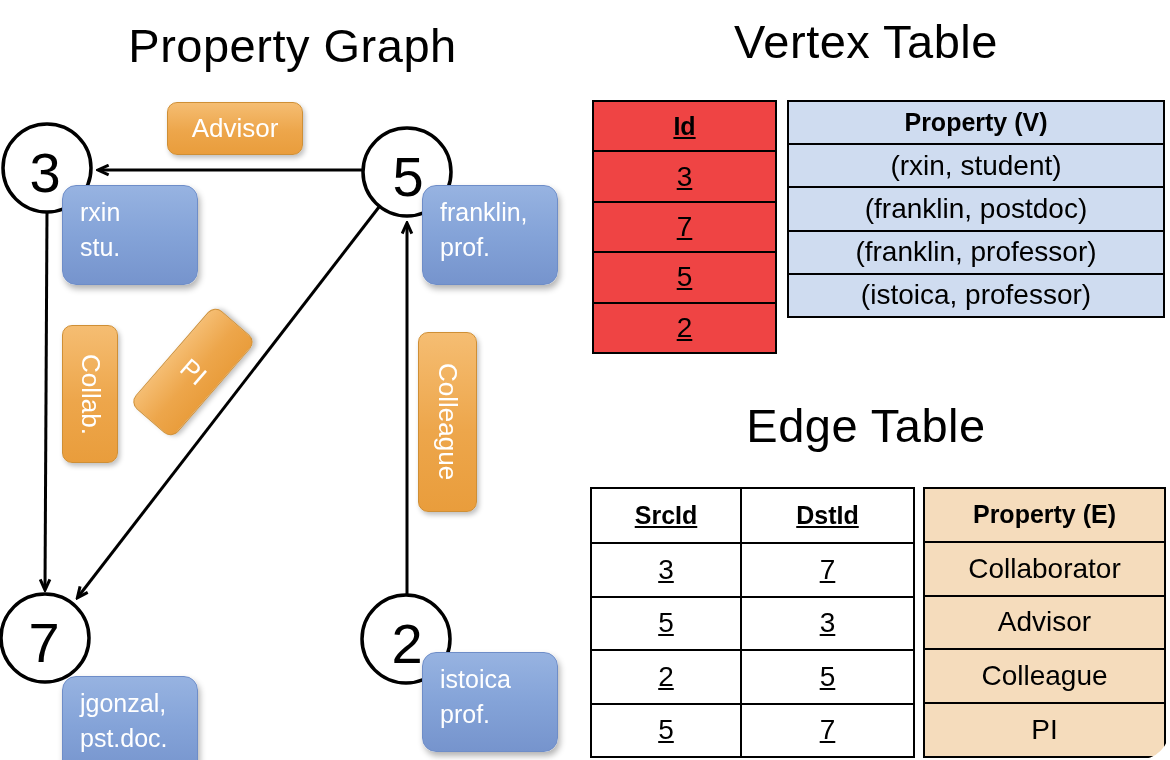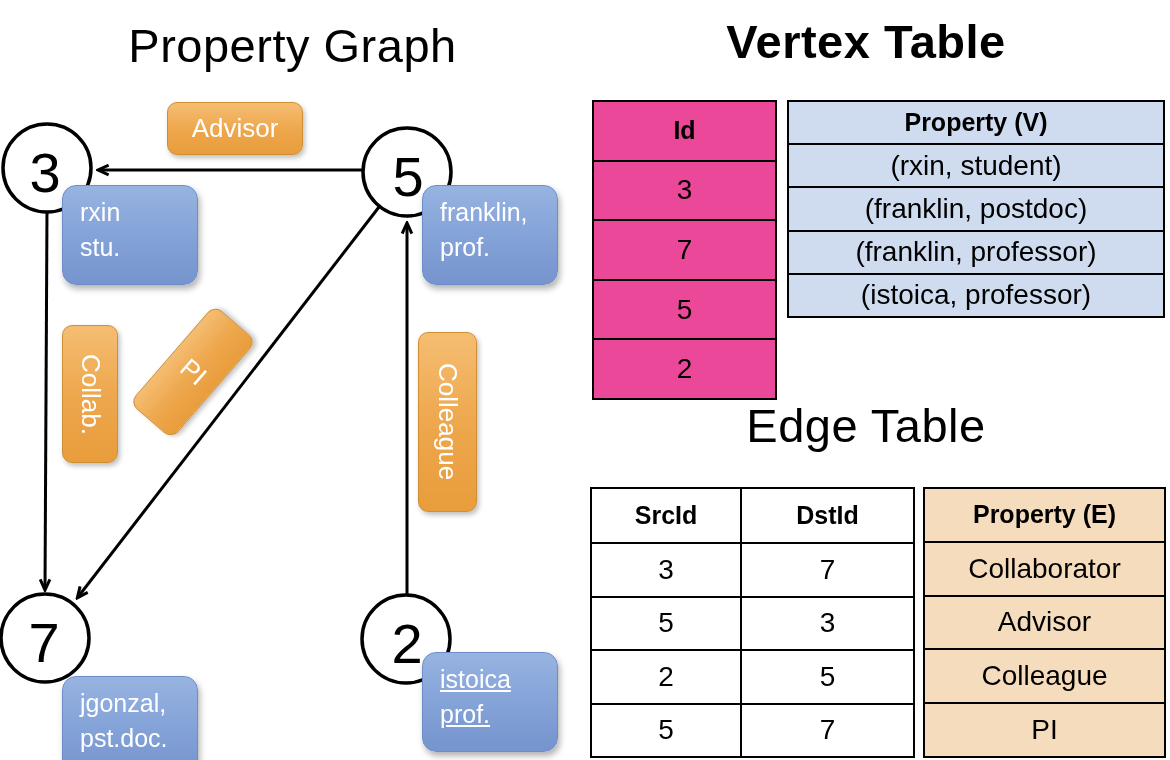--- a/index.html
+++ b/index.html
@@ -1,27 +1,27 @@
 <!DOCTYPE html>
 <html><head>
 <meta charset="utf-8">
 <style>
   * { margin:0; padding:0; box-sizing:border-box; }
   html,body { background:#fff; }
   body { font-family:"Liberation Sans", sans-serif; }
   #canvas {
     position:relative; width:1170px; height:760px;
-    background:#fff; overflow:hidden;
+    background:#fff; overflow:hidden;border-radius:32px;
   }
   .title {
     position:absolute; text-align:center; color:#000;
     font-size:47px; font-weight:300; letter-spacing:0.5px; white-space:nowrap;
   }
   #graph-title  { left:0px;   top:18px;  width:585px; }
-  #vertex-title { left:656px; top:14px;  width:420px;font-weight:bold; }
+  #vertex-title { left:656px; top:14px;  width:420px; }
   #edge-title   { left:656px; top:398px; width:420px; }
 
   
   #graph-svg { position:absolute; left:0; top:0; width:585px; height:760px; }
 
   
   .edge-label {
     position:absolute; display:flex; align-items:center; justify-content:center;
     background:linear-gradient(180deg,#f5bd72 0%,#eda64b 55%,#e99d3c 100%);
     border:1.5px solid #cf8f35; border-radius:10px;
@@ -39,38 +39,38 @@
   .prop-box {
     position:absolute; width:136px; height:100px;
     background:linear-gradient(180deg,#97b3e1 0%,#84a3d8 50%,#7694cd 100%);
     border:1.5px solid #6e8dc8; border-radius:14px;
     color:#fff; font-size:25px; font-weight:300; line-height:1.4;
     padding:9px 0 0 17px; box-shadow:2px 4px 6px rgba(0,0,0,0.3);
   }
   #box-rxin     { left:62px;  top:185px; }
   #box-franklin { left:422px; top:185px; }
   #box-jgonzal  { left:62px;  top:676px; }
-  #box-istoica  { left:422px; top:652px;text-decoration:underline; }
+  #box-istoica  { left:422px; top:652px; }
 
   
   .tcol { position:absolute; border:2.5px solid #000; display:flex; flex-direction:column; }
   .tcol .cell {
     flex:1; display:flex; align-items:center; justify-content:center;
     font-size:28px; font-weight:300; color:#000; border-top:2px solid #000;
   }
   .tcol .cell:first-child { border-top:none; }
   .tcol .cell.hdr { font-size:25px; font-weight:bold; }
 
-  #vt-id   { left:592px; top:100px; width:185px; height:300px; background:#ec4899; }
+  #vt-id   { left:592px; top:100px; width:185px; height:254px; background:#ef4444;text-decoration:underline; }
   #vt-prop { left:787px; top:100px; width:378px; height:218px; background:#CFDCF0; }
 
   #et-ids  { left:590px; top:487px; width:325px; height:271px; background:#fff;
              display:grid; grid-template-columns:150px 1fr; grid-auto-rows:1fr; }
   #et-ids .cell { display:flex; align-items:center; justify-content:center;
-                  font-size:28px; font-weight:300; border-top:2px solid #000; }
+                  font-size:28px; font-weight:300; border-top:2px solid #000;text-decoration:underline; }
   #et-ids .cell.src { border-right:2px solid #000; }
   #et-ids .cell.r0 { border-top:none; }
   #et-ids .cell.hdr { font-size:25px; font-weight:bold; }
   #et-prop { left:923px; top:487px; width:243px; height:271px; background:#F5DCBC; }
 </style>
 </head>
 <body>
 
 <div id="canvas">
 

